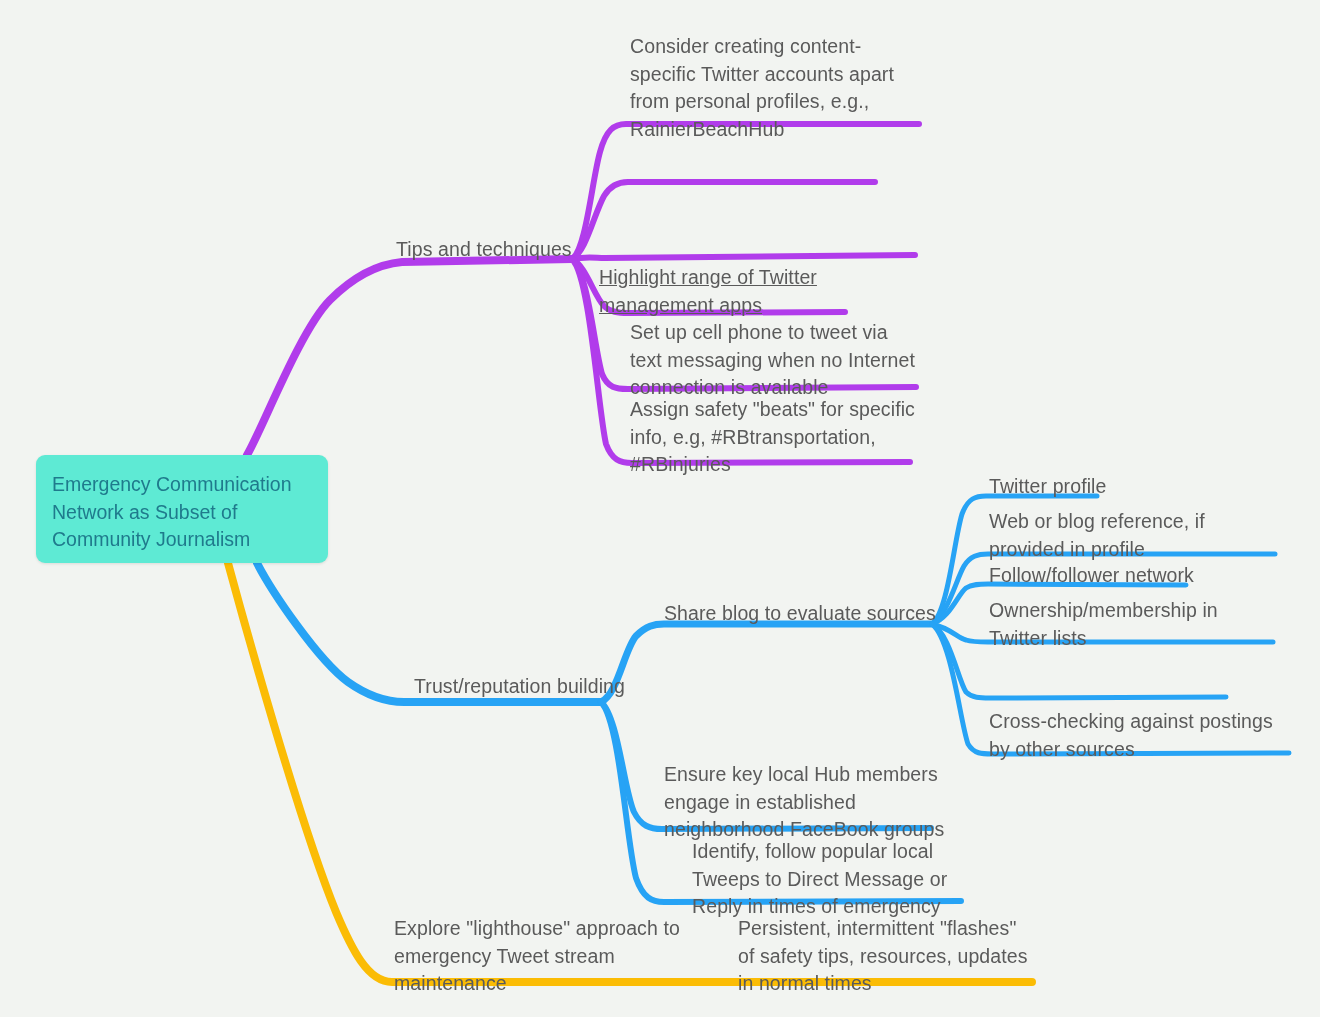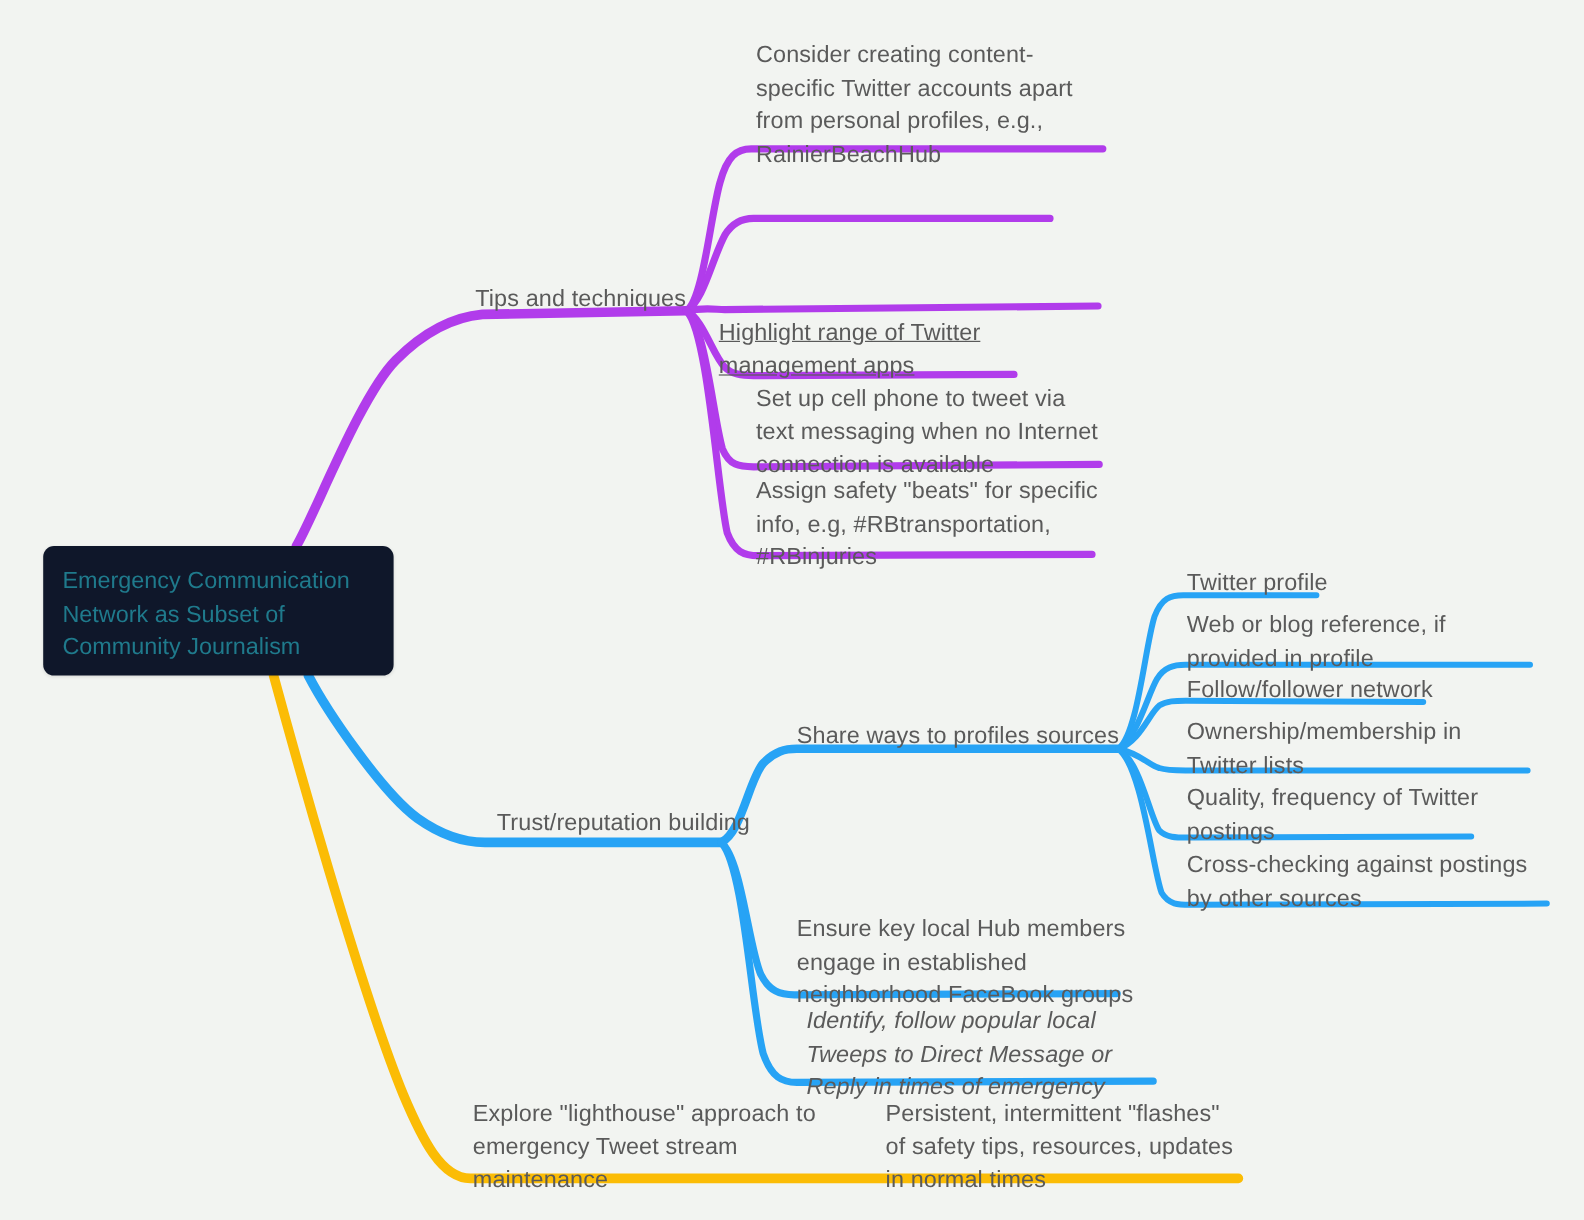--- a/index.html
+++ b/index.html
@@ -35,21 +35,21 @@
     line-height: 27.5px;
     white-space: pre-line;
     letter-spacing: 0.1px;
   }
   .root-card {
     position: absolute;
     left: 36px;
     top: 455px;
     width: 292px;
     height: 108px;
-    background: #0f172a;
+    background: #5eead4;
     border-radius: 9px;
     box-shadow: 0 1px 3px rgba(0,0,0,0.10);
   }
   .root-text {
     position: absolute;
     left: 16px;
     top: 16px;
     width: 268px;
     color: #1f7a8c;
     font-size: 19.5px;
@@ -103,35 +103,34 @@
 
 
   <div class="node-label" style="left:599px; top:264px; width:290px;text-decoration:underline;">Highlight range of Twitter management apps</div>
 
   <div class="node-label" style="left:630px; top:319px; width:292px;">Set up cell phone to tweet via text messaging when no Internet connection is available</div>
 
   <div class="node-label" style="left:630px; top:396px; width:290px;">Assign safety "beats" for specific info, e.g, #RBtransportation, #RBinjuries</div>
 
   <div class="node-label" style="left:396px; top:673px;margin-left:18px;">Trust/reputation building</div>
 
-  <div class="node-label" style="left:664px; top:600px;">Share ways to profiles sources</div>
+  <div class="node-label" style="left:664px; top:600px;">Share blog to evaluate sources</div>
 
   <div class="node-label" style="left:989px; top:473px;">Twitter profile</div>
 
   <div class="node-label" style="left:989px; top:508px; width:290px;">Web or blog reference, if provided in profile</div>
 
   <div class="node-label" style="left:989px; top:562px;text-align:center;">Follow/follower network</div>
 
   <div class="node-label" style="left:989px; top:597px; width:290px;">Ownership/membership in Twitter lists</div>
 
-  <div class="node-label" style="left:989px; top:652px; width:290px;">Quality, frequency of Twitter postings</div>
 
   <div class="node-label" style="left:989px; top:708px; width:300px;">Cross-checking against postings by other sources</div>
 
   <div class="node-label" style="left:664px; top:761px; width:290px;">Ensure key local Hub members engage in established neighborhood FaceBook groups</div>
 
-  <div class="node-label" style="left:672px; top:838px; width:296px;font-style:italic;">Identify, follow popular local Tweeps to Direct Message or Reply in times of emergency</div>
+  <div class="node-label" style="left:692px; top:838px; width:296px;">Identify, follow popular local Tweeps to Direct Message or Reply in times of emergency</div>
 
   <div class="node-label" style="left:394px; top:915px; width:290px;">Explore "lighthouse" approach to emergency Tweet stream maintenance</div>
 
   <div class="node-label" style="left:738px; top:915px; width:296px;">Persistent, intermittent "flashes" of safety tips, resources, updates in normal times</div>
 
 </div>
 
 </body></html>

